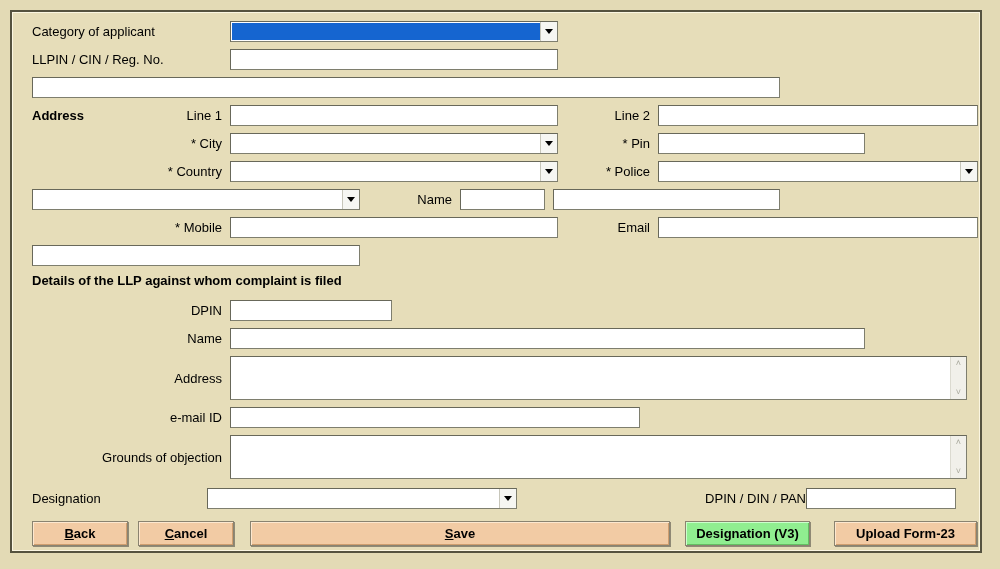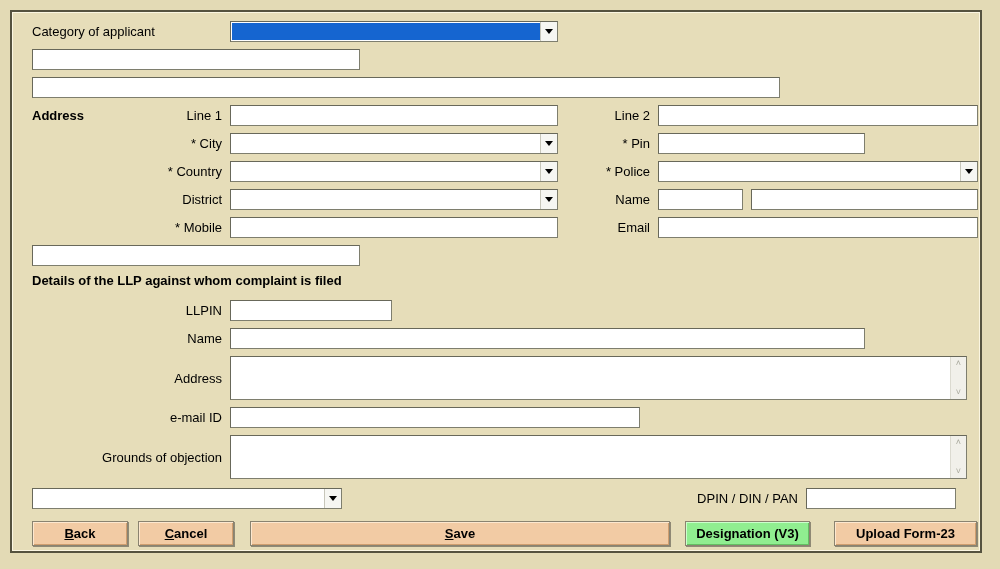--- a/index.html
+++ b/index.html
@@ -57,21 +57,21 @@
     width:16px; flex:none; background:#f1f0ea; border-left:1px solid #dbdad0;
     display:flex; flex-direction:column; justify-content:space-between; align-items:center;
     font-size:9px; line-height:9px; color:#a9a99d; padding:2px 0;
   }
 
   .w328{width:328px} .w748{width:748px} .w320{width:320px} .w207{width:207px}
   .w85{width:85px}  .w227{width:227px}  .w162{width:162px} .w635{width:635px}
   .w410{width:410px} .w150{width:150px} .w310{width:310px} .w175{width:175px; flex:none;}
 
   .spacer { flex:1; }
-  .dpincap { padding-right:8px; text-align:right; }
+  .dpincap { padding-right:0; text-align:right; }
 
   .btnrow { display:flex; margin-top:12px; }
   .btn {
     height:25px; flex:none; display:flex; align-items:center; justify-content:center;
     font-weight:bold; font-size:13px; color:#000; cursor:default;
     background:#f2cba4;
     border:1px solid #8a8370;
     box-shadow: inset 1px 1px 0 #fde8cf, inset -1px -1px 0 #cf9e6f, 1px 1px 0 #8f8975;
   }
   .btn.green {
@@ -91,20 +91,21 @@
     <span class="lcap left">Category of applicant</span>
     <div class="sel focused w328">
       <span class="fill"></span>
       <span class="arrow">
           <span class="tri"></span>
         </span>
     </div>
   </div>
 
   <div class="row">
+    <span class="lcap left">LLPIN / CIN / Reg. No.</span>
     <input class="tb w328" value="" style="">
   </div>
 
   <div class="row">
     <input class="tb w748" value="" style="">
   </div>
 
   <div class="row">
     <span class="lcap split">
       <span class="bold">Address</span>
@@ -138,21 +139,20 @@
     <span class="rcap">* Police</span>
     <div class="sel w320">
       <span class="fill"></span>
       <span class="arrow">
           <span class="tri"></span>
         </span>
     </div>
   </div>
 
   <div class="row">
-    <span class="lcap">District</span>
     <div class="sel w328">
       <span class="fill"></span>
       <span class="arrow">
           <span class="tri"></span>
         </span>
     </div>
     <span class="rcap">Name</span>
     <input class="tb w85" style="margin-right: 8px;" value="">
     <input class="tb w227" value="" style="">
   </div>
@@ -164,21 +164,21 @@
     <input class="tb w320" value="" style="">
   </div>
 
   <div class="row">
     <input class="tb w328" value="" style="">
   </div>
 
   <div class="heading">Details of the LLP against whom complaint is filed</div>
 
   <div class="row">
-    <span class="lcap">LLPIN</span>
+    <span class="lcap">DPIN</span>
     <input class="tb w162" value="" style="">
   </div>
 
   <div class="row">
     <span class="lcap">Name</span>
     <input class="tb w635" value="" style="">
   </div>
 
   <div class="row tall">
     <span class="lcap">Address</span>
@@ -201,20 +201,21 @@
     <div class="ta">
       <div class="tbody"></div>
       <div class="sb">
         <span>˄</span>
         <span>˅</span>
       </div>
     </div>
   </div>
 
   <div class="row" style="margin-top:9px;">
+    <span class="w175">Designation</span>
     <div class="sel w310">
       <span class="fill"></span>
       <span class="arrow">
           <span class="tri"></span>
         </span>
     </div>
     <span class="spacer"></span>
     <span class="dpincap">DPIN / DIN / PAN</span>
     <input class="tb w150" style="margin-right: 4px;" value="">
   </div>

